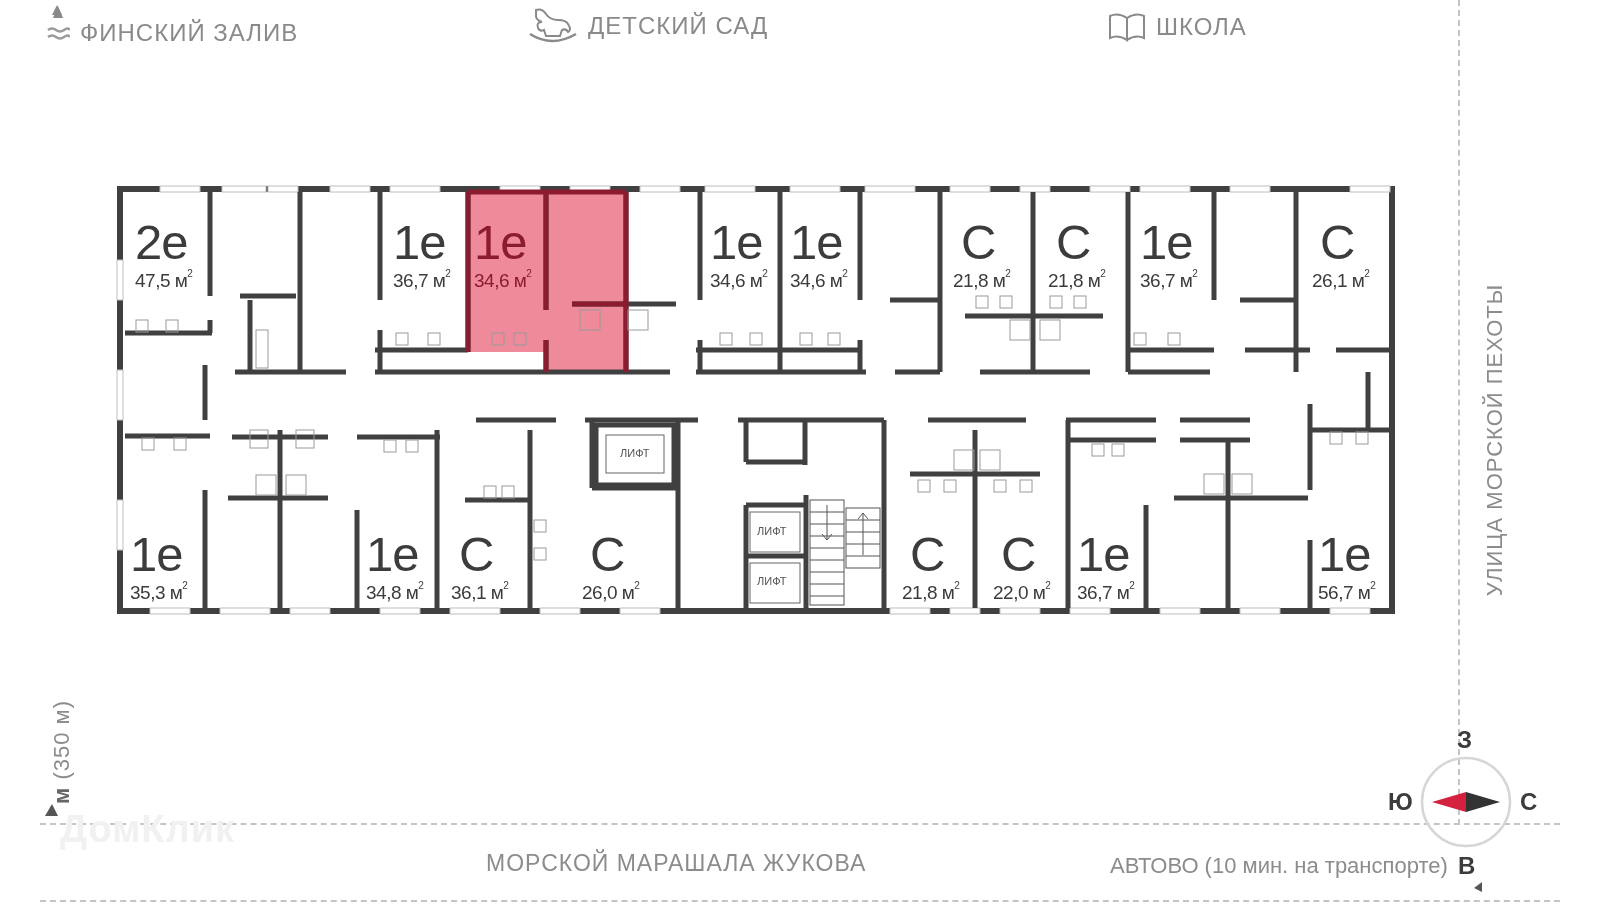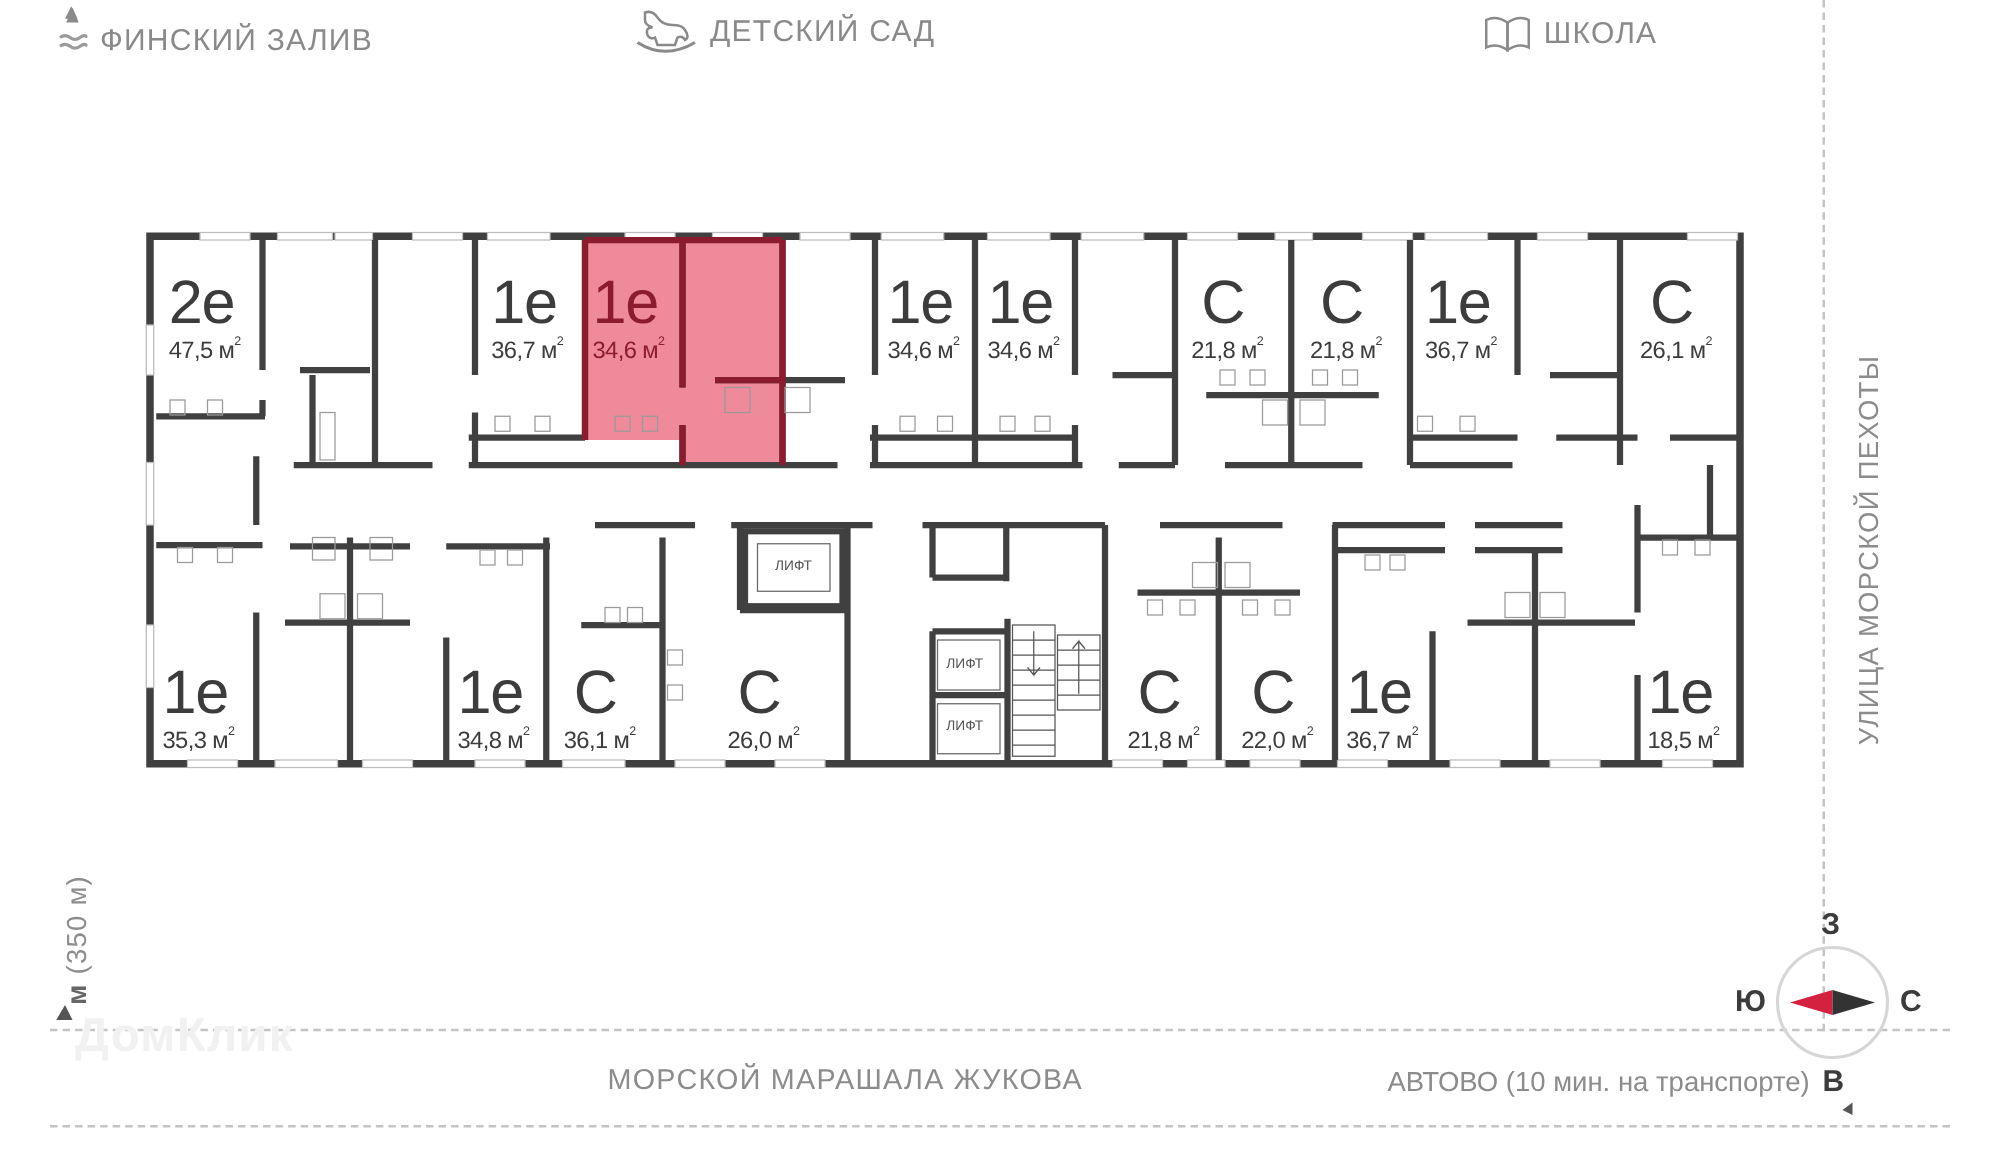--- a/index.html
+++ b/index.html
@@ -29,31 +29,31 @@
   <span>
     <svg width="24" height="44" viewBox="0 0 24 44">
       <polygon points="12,2 7,14 17,14" fill="#8a8a8a"></polygon>
       <path d="M2 26 q4 -3 8 0 t8 0 t6 0" stroke="#9a9a9a" stroke-width="2.5" fill="none"></path>
       <path d="M2 33 q4 -3 8 0 t8 0 t6 0" stroke="#9a9a9a" stroke-width="2.5" fill="none"></path>
     </svg>
   </span>
   <span style="margin-top:14px">ФИНСКИЙ  ЗАЛИВ</span>
 </div>
 
-<div class="landmark" style="left:508px; top:6px;">
+<div class="landmark" style="left:528px; top:6px;">
   <span>
     <svg width="50" height="40" viewBox="0 0 50 40">
       <path d="M8 4 q6 -2 10 4 q4 6 12 6 q8 0 10 4 q4 6 0 8 q-2 -4 -6 -2 l-2 6 h-14 l-2 -6 q-4 2 -6 -2 q-2 -6 4 -6 q-6 -2 -6 -6 q0 -4 0 -6z" stroke="#8a8a8a" stroke-width="2" fill="none"></path>
       <path d="M2 28 q22 14 46 0" stroke="#8a8a8a" stroke-width="2.5" fill="none"></path>
     </svg>
   </span>
   <span>ДЕТСКИЙ  САД</span>
 </div>
 
-<div class="landmark" style="left:1187px; top:12px;">
+<div class="landmark" style="left:1108px; top:12px;">
   <span>
     <svg width="38" height="30" viewBox="0 0 38 30">
       <path d="M2 4 q8 -4 17 2 v22 q-9 -6 -17 -2z" stroke="#8a8a8a" stroke-width="2" fill="none"></path>
       <path d="M36 4 q-8 -4 -17 2 v22 q9 -6 17 -2z" stroke="#8a8a8a" stroke-width="2" fill="none"></path>
     </svg>
   </span>
   <span>ШКОЛА</span>
 </div>
 
 <div class="dash-v" style="left:1458px; top:0; height:825px;"></div>
@@ -351,21 +351,21 @@
 <div class="unit-label" style="left:993px; top:530px;">
   <span class="unit-type" style="margin-left:8px">С</span>
   <span class="unit-area"><span>22,0</span> <span>м</span><sup>2</sup></span>
 </div>
 <div class="unit-label" style="left:1077px; top:530px;">
   <span class="unit-type">1е</span>
   <span class="unit-area"><span>36,7</span> <span>м</span><sup>2</sup></span>
 </div>
 <div class="unit-label" style="left:1318px; top:530px;">
   <span class="unit-type">1е</span>
-  <span class="unit-area"><span>18,5</span> <span>м</span><sup>2</sup></span>
+  <span class="unit-area"><span>56,7</span> <span>м</span><sup>2</sup></span>
 </div>
 
 <div class="street" style="left:486px; top:850px;">МОРСКОЙ  МАРАШАЛА  ЖУКОВА</div>
 <div class="street" style="left:1110px; top:853px; font-size:22px; letter-spacing:0;">АВТОВО (10 мин. на транспорте)</div>
 <div class="street" style="left:1495px; top:440px; transform: translate(-50%,-50%) rotate(-90deg); transform-origin:center; font-size:22px;">УЛИЦА  МОРСКОЙ  ПЕХОТЫ</div>
 <div class="street" style="left:62px; top:752px; transform: translate(-50%,-50%) rotate(-90deg); transform-origin:center; font-size:22px; letter-spacing:1px;">
   <b style="color:#666">м</b> <span>(350 м)</span>
 </div>
 
 <span class="compass-letter" style="left:1457px; top:726px;">З</span>

